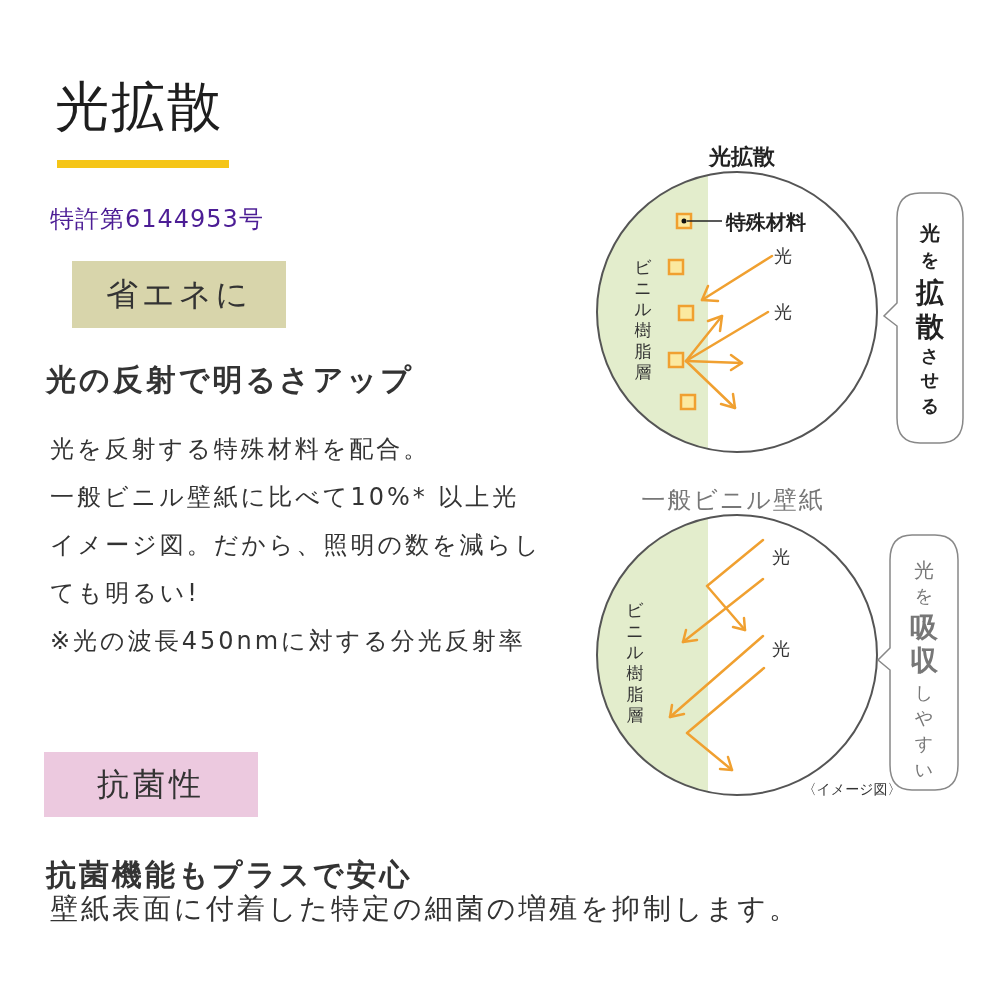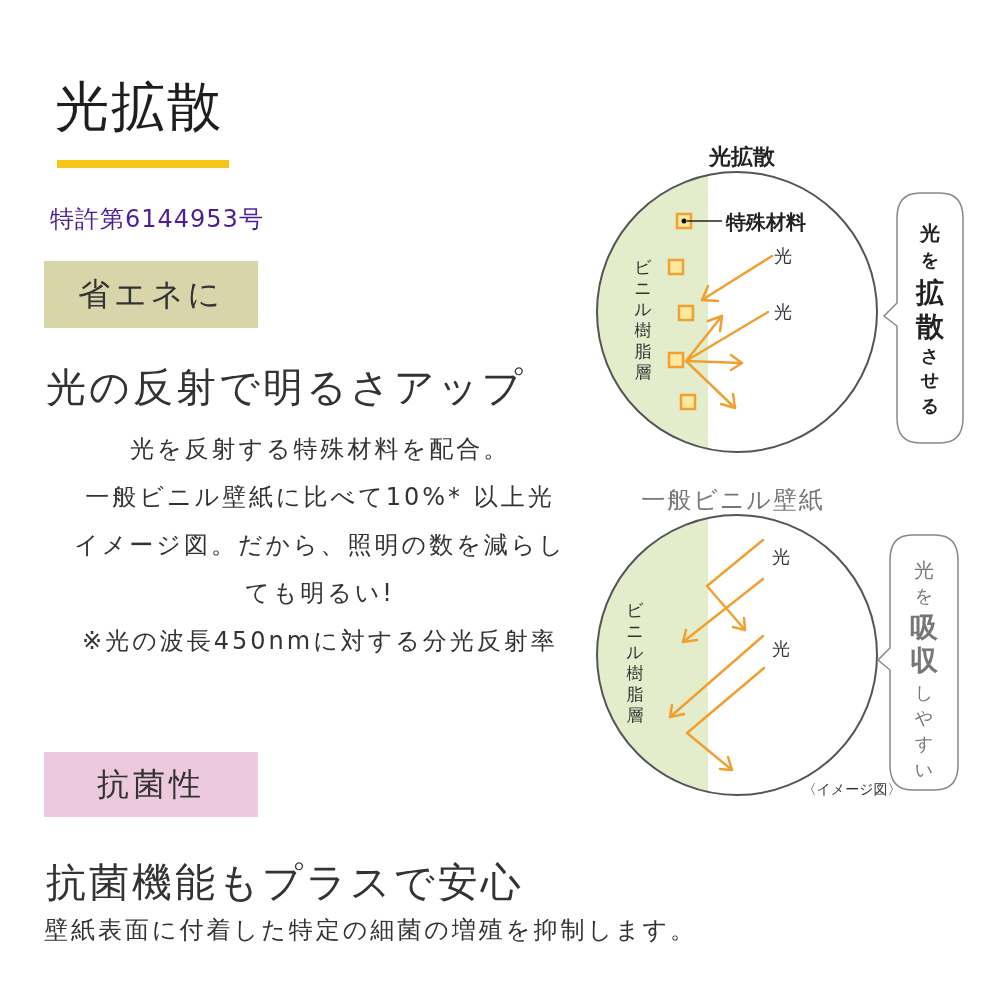--- a/index.html
+++ b/index.html
@@ -4,28 +4,28 @@
 <style>
   html, body { margin:0; padding:0; background:#ffffff; }
   body { width:1000px; height:1000px; position:relative; overflow:hidden;
          font-family:"DejaVu Sans", "Liberation Sans", sans-serif; color:#333333; }
   .abs { position:absolute; }
   .main-title { left:55px; top:80px; font-size:54px; font-weight:500; color:#1e1e1e; letter-spacing:2px; line-height:1; }
   .title-bar { left:57px; top:160px; width:172px; height:8px; background:#f5c517; }
   .patent { left:50px; top:203px; font-size:24px; color:#4c1d95; letter-spacing:1px; }
   .tag { left:44px; height:67px; width:214px; display:flex; align-items:center; justify-content:center;
          font-size:32px; color:#333; letter-spacing:4px; }
-  .tag-energy { top:261px; background:#d8d5ab; }
+  .tag-energy { top:261px; background:#d8d5ab;margin-left:28px; }
   .tag-anti { top:752px; width:214px; height:65px; background:#ecc9df; }
-  .heading { left:46px; font-size:40px; color:#333; letter-spacing:3px; font-weight:400; }
+  .heading { left:46px; font-size:30px; color:#333; letter-spacing:3px; font-weight:700; }
   .h1 { top:360px; }
   .h2 { top:855px; }
-  .body-text { left:50px; top:425px; font-size:24px; line-height:48px; color:#333; letter-spacing:3px; width:540px;text-align:center; }
+  .body-text { left:50px; top:425px; font-size:24px; line-height:48px; color:#333; letter-spacing:3px; width:540px; }
   .body-text div { white-space:nowrap; }
-  .body-text2 { left:44px; top:890px; font-size:24px; color:#333; letter-spacing:3px; white-space:nowrap;margin-top:24px; }
+  .body-text2 { left:50px; top:890px; font-size:28px; color:#333; letter-spacing:3px; white-space:nowrap; }
   svg text { font-family:"DejaVu Sans", "Liberation Sans", sans-serif; }
 </style>
 </head>
 <body>
 
 <div class="abs main-title">光拡散</div>
 <div class="abs title-bar"></div>
 <div class="abs patent">特許第6144953号</div>
 
 <div class="abs tag tag-energy">

